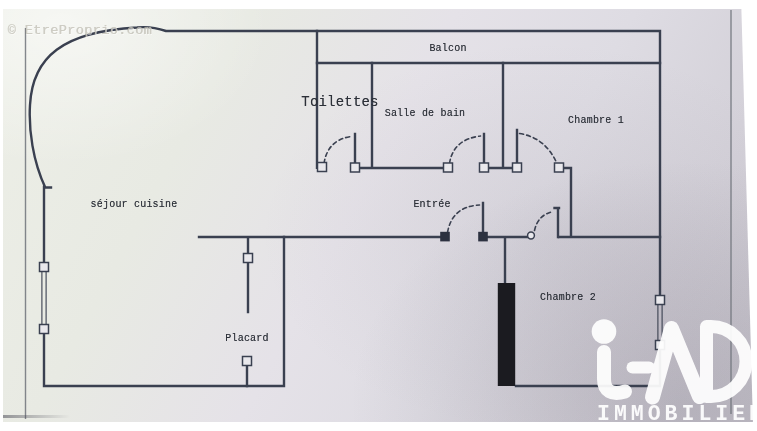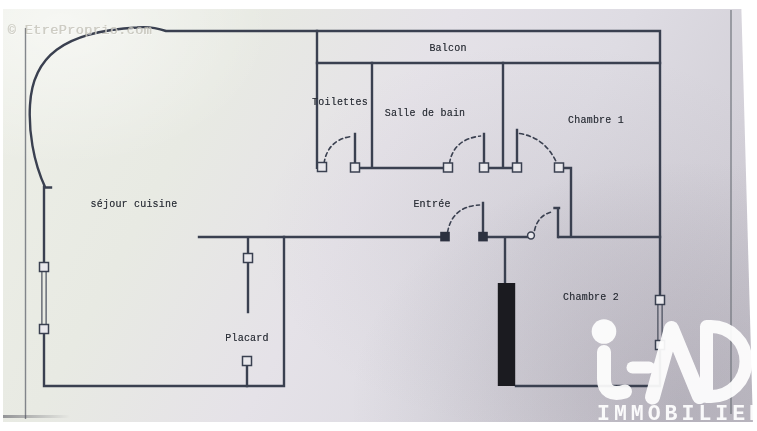--- a/index.html
+++ b/index.html
@@ -17,27 +17,27 @@
       linear-gradient(118deg,#edefe7 0%,#e8eae3 26%,#e5e2e8 47%,#dedce3 65%,#d2cfd7 85%,#cac7cf 100%);
   }
   svg.plan{position:absolute;left:0;top:0;z-index:2;}
   
   .lbl{
     position:absolute;z-index:3;transform:translate(-50%,-50%);
     font-size:10px;color:#2c3038;white-space:nowrap;letter-spacing:.2px;
     text-shadow:0 0 .6px rgba(44,48,56,.55);
   }
   .lbl-balcon   {left:448px;top:48px;}
-  .lbl-toilettes{left:340px;top:102px;font-size:10px;}
+  .lbl-toilettes{left:340px;top:102px;font-size:14px;}
   .lbl-sdb      {left:425px;top:113px;}
   .lbl-ch1      {left:596px;top:120px;}
   .lbl-entree   {left:428px;top:204px;padding-left:8px;}
   .lbl-sejour   {left:134px;top:204px;}
   .lbl-placard  {left:247px;top:338px;text-align:right;}
-  .lbl-ch2      {left:591px;top:297px;}
+  .lbl-ch2      {left:568px;top:297px;}
   
   .watermark{
     position:absolute;left:8px;top:23px;z-index:3;
     font-size:13.5px;letter-spacing:.4px;color:#c8c6bc;opacity:.85;
     text-shadow:.5px .5px 0 rgba(255,255,255,.65), -.5px -.5px 0 rgba(125,122,112,.4);
   }
   
   svg.logo{position:absolute;left:0;top:0;z-index:4;}
   .logo-sub{
     position:absolute;left:597px;top:402px;z-index:4;

